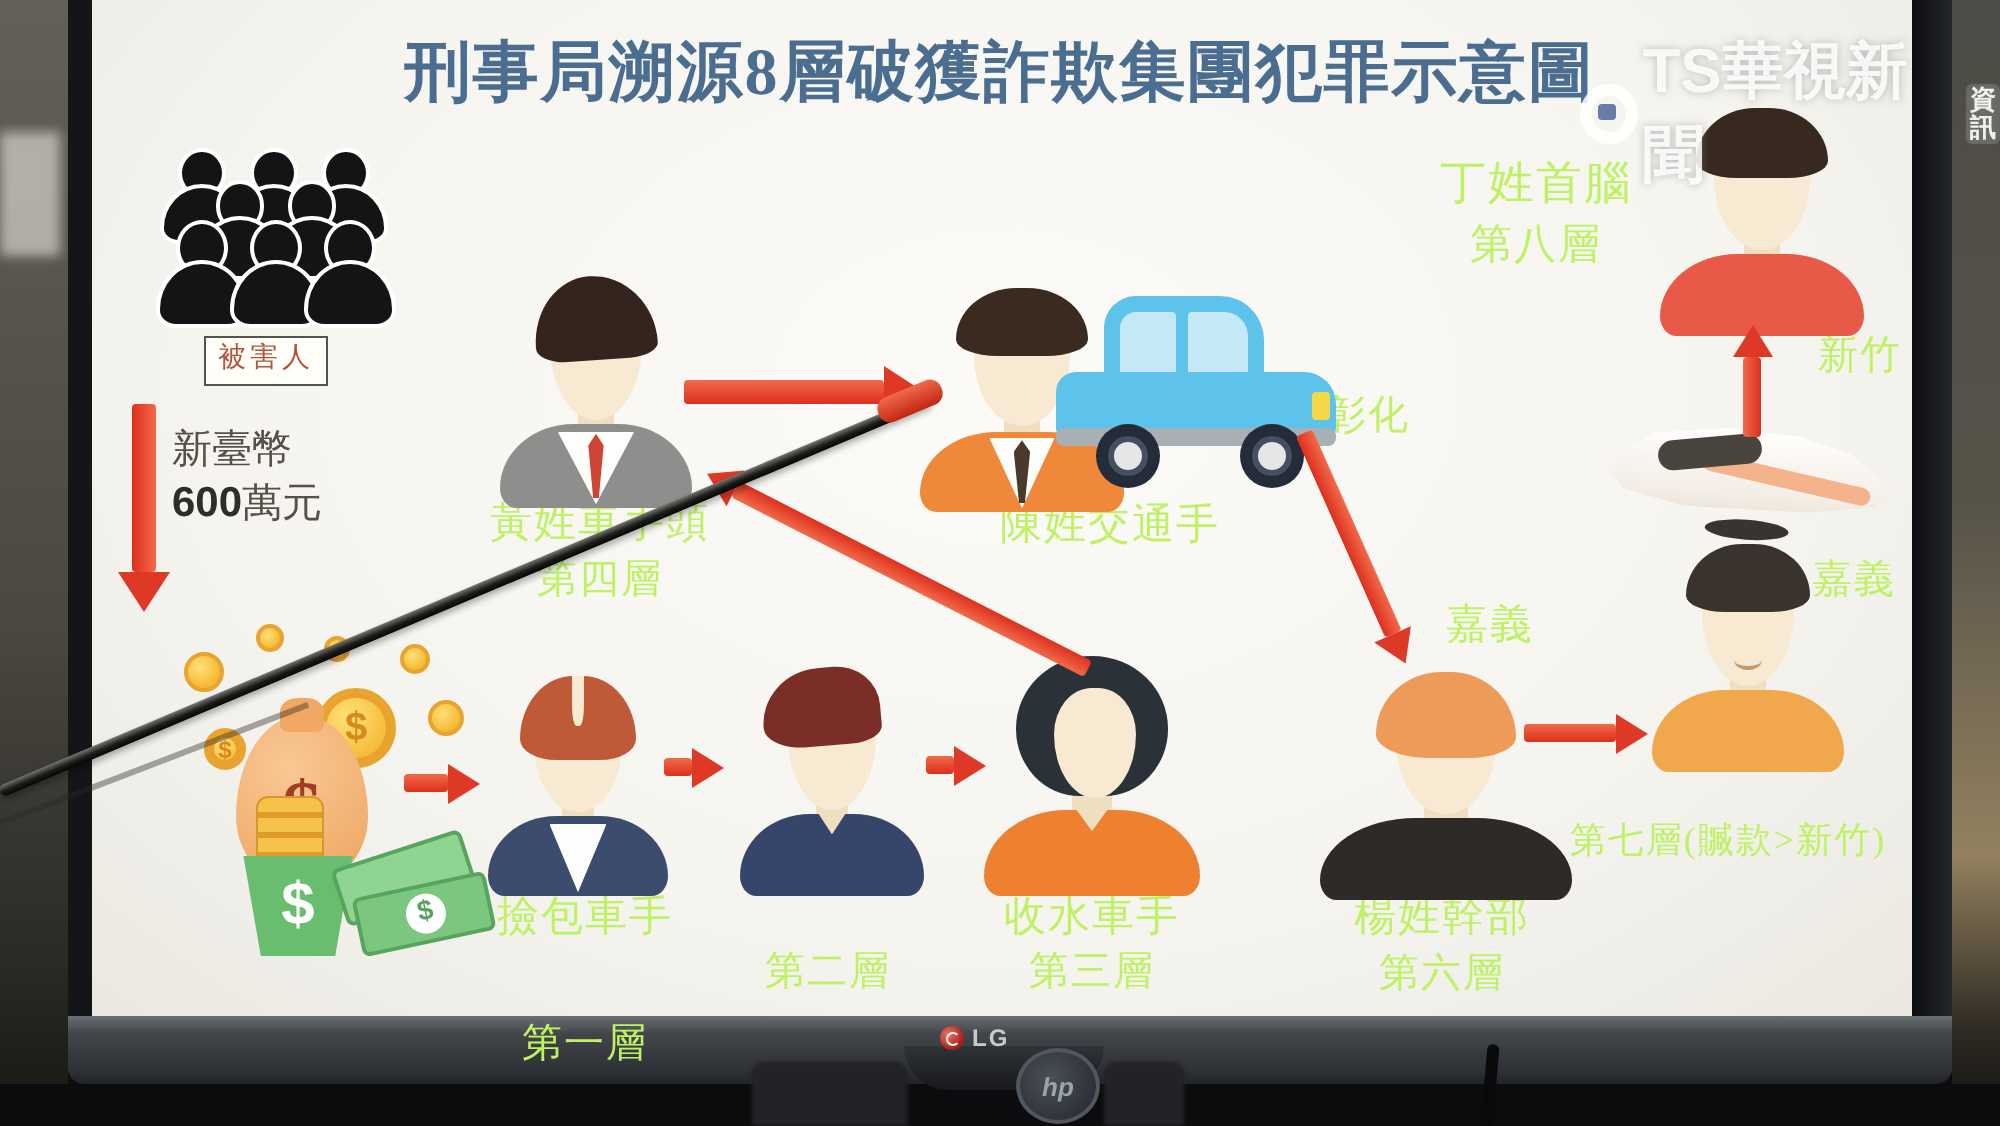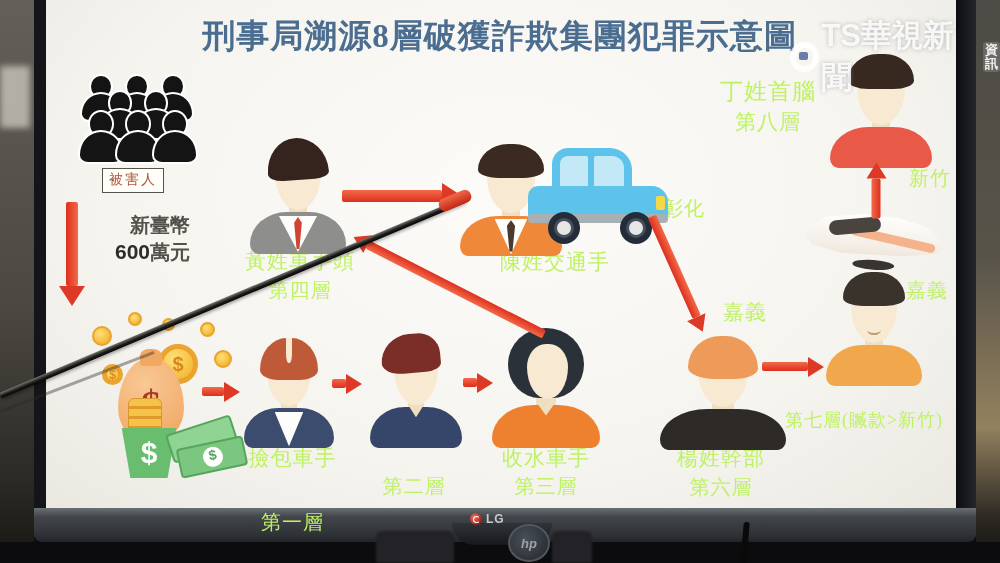--- a/index.html
+++ b/index.html
@@ -69,22 +69,22 @@
   
   .crowd{position:absolute;left:78px;top:74px;width:118px;height:104px;}
   .cp{position:absolute;}
   .cp::before{content:'';position:absolute;left:24%;top:0;width:52%;height:48%;
     background:#141414;border:2px solid #fff;border-radius:50%;}
   .cp::after{content:'';position:absolute;left:0;top:40%;width:100%;height:60%;
     background:#141414;border:2px solid #fff;border-radius:50% 50% 22% 22%/72% 72% 26% 26%;}
   .victim-box{position:absolute;left:102px;top:168px;width:62px;height:25px;
     background:#fffef9;border:1.5px solid #55534e;color:#b0563c;font-size:14px;
     text-align:center;line-height:22px;letter-spacing:2px;z-index:6;}
-  .amount{position:absolute;left:86px;top:212px;width:104px;text-align:right;
-    color:#55504a;font-size:20px;line-height:1.3;font-weight:bold;}
+  .amount{position:absolute;left:86px;top:212px;width:104px;text-align:left;
+    color:#55504a;font-size:20px;line-height:1.3;}
   .amount b{color:#2f2d29;font-family:"Liberation Sans",sans-serif;font-size:21px;}
 
   
   .coin{position:absolute;border-radius:50%;border:2px solid #e8a42e;
     background:radial-gradient(circle at 38% 35%,#ffe07a,#f6bf3e 60%,#eda42c);}
   .coin.ds{box-shadow:inset 0 0 0 3px #e9a22e;color:#d8891e;font-weight:700;
     display:flex;align-items:center;justify-content:center;font-family:"Liberation Sans",sans-serif;}
   .coin.ds::after{content:'$';}
   .bag{position:absolute;left:118px;top:358px;width:66px;height:84px;z-index:3;
     background:radial-gradient(circle at 40% 30%,#f8c894,#f2ae6e 70%,#e89a56);

